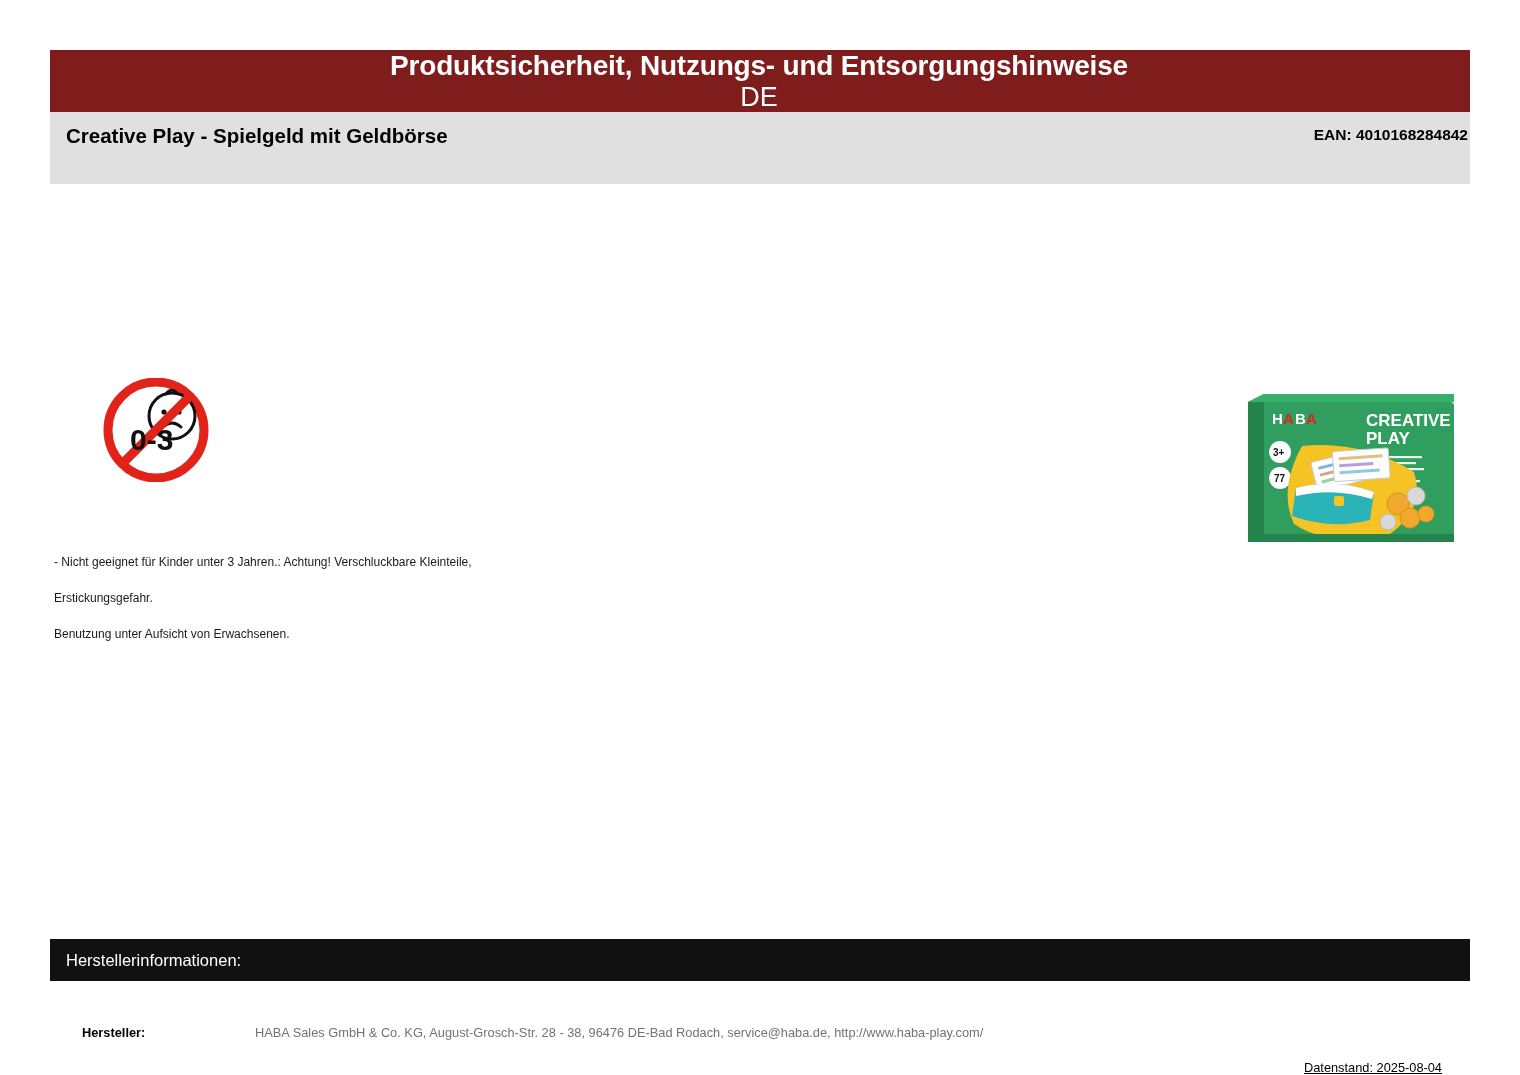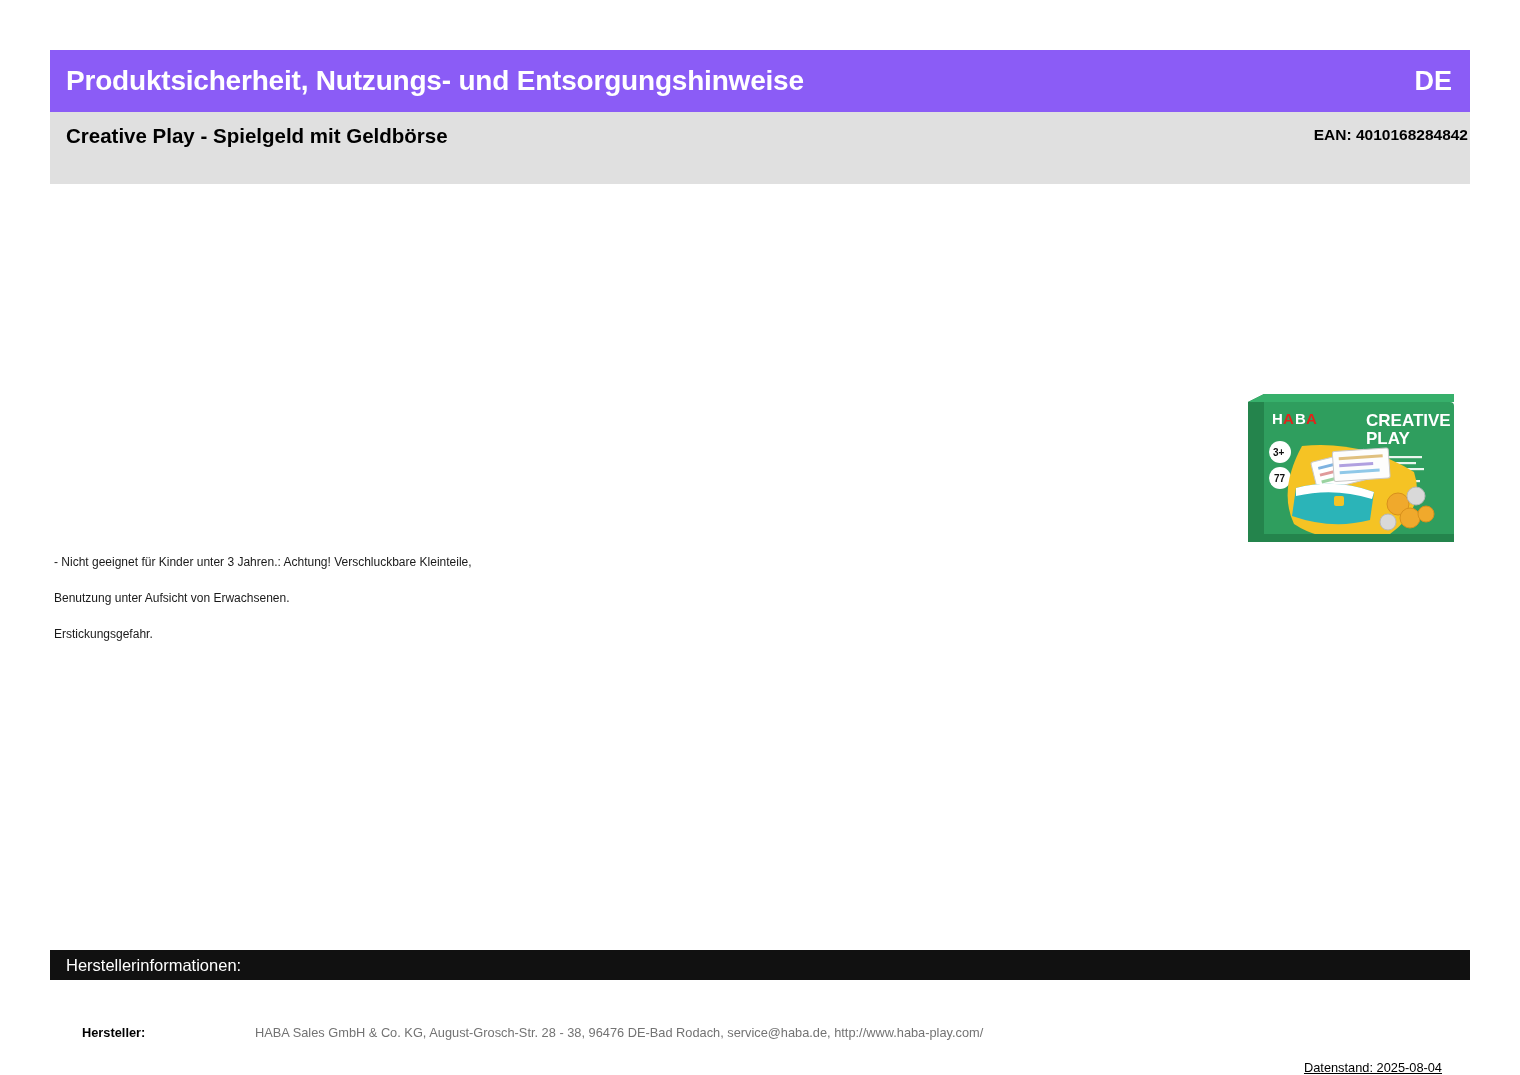--- a/index.html
+++ b/index.html
@@ -18,38 +18,39 @@
   .page {
     position: absolute;
     left: 50px;
     top: 50px;
     width: 1420px;
     height: 975px;
   }
 
   
   .header-bar {
-    background: #8b5cf6;
+    background: #7f1d1d;
     color: #ffffff;
     height: 62px;
     display: flex;
     align-items: center;
     justify-content: space-between;
     padding: 0 18px 0 16px;
     box-sizing: border-box;
+    flex-direction: column;
   }
   .header-title {
     font-size: 28px;
     font-weight: bold;
     letter-spacing: -0.2px;
     white-space: nowrap;
   }
   .header-lang {
     font-size: 27px;
-    font-weight: bold;
+    font-weight: normal;
   }
 
   .subheader-bar {
     background: #e0e0e0;
     height: 72px;
     display: flex;
     align-items: flex-start;
     justify-content: space-between;
     padding: 12px 2px 0 16px;
     box-sizing: border-box;
@@ -99,29 +100,28 @@
     color: #1a1a1a;
   }
   .warn-text div { white-space: nowrap; }
 
   
   .manu-bar {
     position: absolute;
     left: 0;
     top: 755px;
     width: 1420px;
-    height: 30px;
+    height: 42px;
     background: #111111;
     color: #ffffff;
     display: flex;
     align-items: center;
     padding-left: 16px;
     box-sizing: border-box;
     font-size: 16.5px;
-    margin-top: 11px;
   }
   .manu-rows {
     position: absolute;
     left: 0;
     top: 805px;
     width: 1420px;
   }
   .manu-row {
     display: flex;
     align-items: baseline;
@@ -154,20 +154,35 @@
     <div class="header-lang">DE</div>
   </div>
 
   <div class="subheader-bar">
     <div class="subheader-title">Creative Play - Spielgeld mit Geldbörse</div>
     <div class="subheader-ean">EAN: 4010168284842</div>
   </div>
 
   <div class="content">
 
+    <div class="warn-icon">
+      <svg viewBox="0 0 140 104" width="140" height="104" xmlns="http://www.w3.org/2000/svg">
+        <circle cx="70" cy="52" r="48" fill="#ffffff" stroke="#e2231a" stroke-width="9"></circle>
+
+        <circle cx="86" cy="38" r="23" fill="none" stroke="#111" stroke-width="3"></circle>
+        <circle cx="78" cy="34" r="2.6" fill="#111"></circle>
+        <circle cx="93" cy="34" r="2.6" fill="#111"></circle>
+        <path d="M77 49 Q86 41 95 49" fill="none" stroke="#111" stroke-width="3" stroke-linecap="round"></path>
+        <path d="M80 16 q5 -7 11 -1" fill="none" stroke="#111" stroke-width="3" stroke-linecap="round"></path>
+
+        <line x1="36" y1="86" x2="104" y2="18" stroke="#e2231a" stroke-width="9" stroke-linecap="butt"></line>
+
+        <text x="44" y="72" font-family="Liberation Sans, sans-serif" font-size="30" font-weight="bold" fill="#111">0-3</text>
+      </svg>
+    </div>
 
     <div class="product-image">
       <svg viewBox="0 0 224 184" width="224" height="184" xmlns="http://www.w3.org/2000/svg">
 
         <rect x="10" y="18" width="206" height="140" rx="4" fill="#2f9e5e"></rect>
 
         <path d="M10 18 L26 10 L26 150 L10 158 Z" fill="#24844c"></path>
 
         <path d="M10 18 L26 10 L216 10 L216 18 Z" fill="#37b06b"></path>
 
@@ -219,22 +234,22 @@
           <circle cx="150" cy="138" r="8" fill="#d9d9d9" stroke="#b9b9b9"></circle>
           <circle cx="188" cy="130" r="8" fill="#f0a92c" stroke="#d8901c"></circle>
         </g>
 
         <rect x="10" y="150" width="206" height="8" fill="#24844c"></rect>
       </svg>
     </div>
 
     <div class="warn-text">
       <div>- Nicht geeignet für Kinder unter 3 Jahren.: Achtung! Verschluckbare Kleinteile,</div>
+      <div>Erstickungsgefahr.</div>
       <div>Benutzung unter Aufsicht von Erwachsenen.</div>
-      <div>Erstickungsgefahr.</div>
     </div>
 
     <div class="manu-bar">Herstellerinformationen:</div>
 
     <div class="manu-rows">
       <div class="manu-row">
         <div class="manu-label w1">Hersteller:</div>
         <div class="manu-value">HABA Sales GmbH &amp; Co. KG, August-Grosch-Str. 28 - 38, 96476 DE-Bad Rodach, service@haba.de, http://www.haba-play.com/</div>
       </div>
       <div class="datestamp">Datenstand: 2025-08-04</div>

